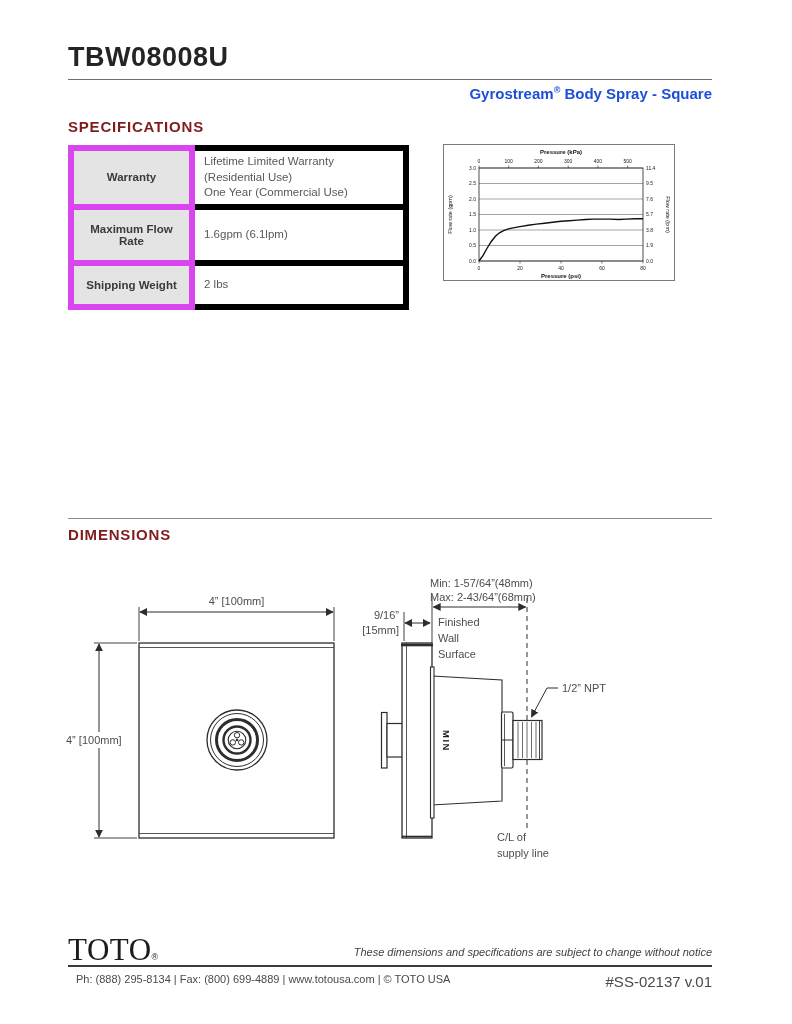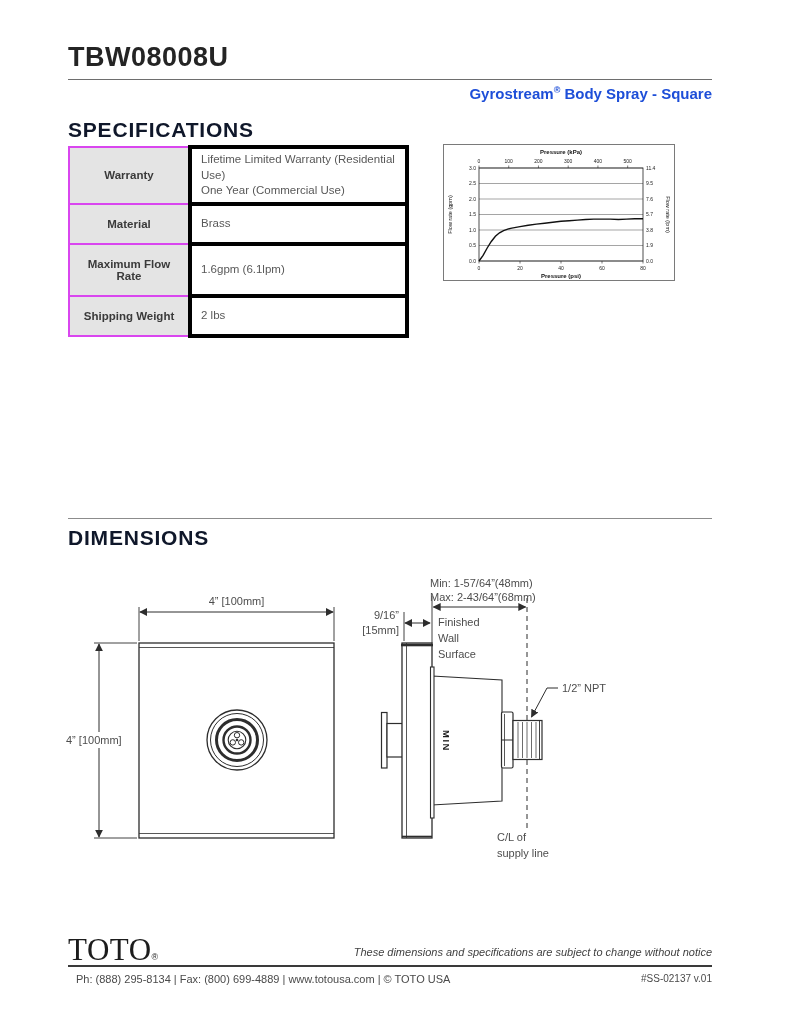--- a/index.html
+++ b/index.html
@@ -7,68 +7,64 @@
   body { font-family:"Liberation Sans", sans-serif; color:#2e2e2e; }
   .page { position:relative; width:792px; height:1024px; background:#fff; overflow:hidden; }
 
   
   .page-title { position:absolute; left:68px; top:42px; font-size:27px; font-weight:bold; color:#242424; letter-spacing:.5px; }
   .title-rule { position:absolute; left:68px; top:79px; width:644px; height:1px; background:#6e6e6e; }
   .subtitle { position:absolute; right:80px; top:85px; font-size:15px; font-weight:bold; color:#1d4ed8; }
   .subtitle .reg { font-size:9px; vertical-align:super; }
 
   
-  .section-heading { position:absolute; left:68px; font-size:21px; font-weight:bold; letter-spacing:.8px; color:#0f172a; }
+  .section-heading { position:absolute; left:68px; font-size:15px; font-weight:bold; letter-spacing:.8px; color:#7f1d1d; }
   .dim-rule { position:absolute; left:68px; top:518px; width:644px; height:1px; background:#8c8c8c; }
 
   
   .spec-table { position:absolute; left:68px; top:145px; width:341px; border-collapse:collapse; font-size:11.5px; table-layout:fixed; }
-  .spec-table th { width:121px; background:#e4e4e4; border:2px solid #d946ef; font-weight:bold; color:#3a3a3a; text-align:center; padding:13px 6px; }
-  .spec-table td { border:4px solid #000000; color:#585858; padding:3px 9px; white-space:pre-line; line-height:1.35; }
+  .spec-table th { width:121px; background:#e4e4e4; border:6px solid #d946ef; font-weight:bold; color:#3a3a3a; text-align:center; padding:13px 6px; }
+  .spec-table td { border:6px solid #000000; color:#585858; padding:3px 9px; white-space:pre-line; line-height:1.35; }
   .row-tall th, .row-tall td { height:36px; }
   .row-std th, .row-std td { height:24px; }
 
   
   .chart-box { position:absolute; left:443px; top:144px; width:232px; height:137px; border:1px solid #7a7a7a; background:#fff; }
   svg text { font-family:"Liberation Sans", sans-serif; }
 
   
   .drawing { position:absolute; left:0; top:560px; }
   .dwg-label { font-size:11px; fill:#4d4d4d; }
   .dwg-mark { font-size:9.5px; font-weight:bold; fill:#1f1f1f; letter-spacing:1.5px; }
 
   
   .toto-logo { position:absolute; left:68px; top:932px; font-family:"Liberation Serif", serif; font-weight:normal; font-size:31px; color:#1c1c1c; letter-spacing:.5px; }
   .toto-logo .reg { font-size:9px; font-family:"Liberation Sans", sans-serif; vertical-align:baseline; }
   .footer-notice { position:absolute; right:80px; top:946px; font-size:11px; font-style:italic; color:#3f3f3f; }
   .footer-rule { position:absolute; left:68px; top:965px; width:644px; height:2px; background:#3a3a3a; }
   .footer-line { position:absolute; left:76px; top:973px; font-size:11px; color:#4a4a4a; }
-  .footer-doc { position:absolute; right:80px; top:973px; font-size:10px; color:#4a4a4a; }
+  .footer-doc { position:absolute; right:80px; top:973px; font-size:15px; color:#4a4a4a; }
 </style>
 </head>
 <body>
 
 <div class="page">
 
   <h1 class="page-title">TBW08008U</h1>
   <div class="title-rule"></div>
   <div class="subtitle"><span>Gyrostream</span><span class="reg">®</span><span> Body Spray - Square</span></div>
 
   <h2 class="section-heading" style="top:118px;">SPECIFICATIONS</h2>
 
   <table class="spec-table">
     <tbody>
         <tr class="row-tall">
       <th>Warranty</th>
       <td>Lifetime Limited Warranty (Residential Use)
 One Year (Commercial Use)</td>
-    </tr>
-    <tr class="row-std">
-      <th>Material</th>
-      <td>Brass</td>
     </tr>
     <tr class="row-std">
       <th>Maximum Flow Rate</th>
       <td>1.6gpm (6.1lpm)</td>
     </tr>
     <tr class="row-std">
       <th>Shipping Weight</th>
       <td>2 lbs</td>
     </tr>
   </tbody>

